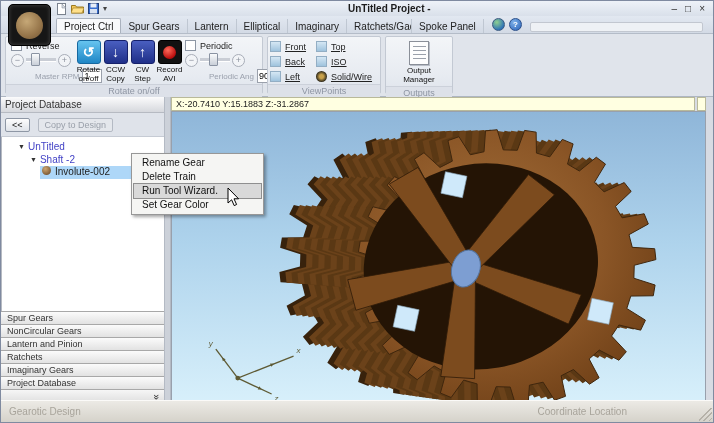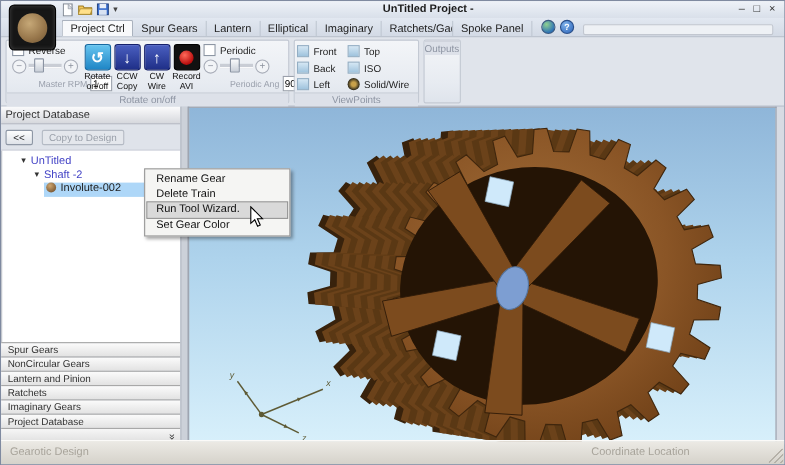--- a/index.html
+++ b/index.html
@@ -53,21 +53,21 @@
   .numbox{width:16px;height:12px;font-size:9px;border:1px solid #9aa0ab;background:#fff;padding:0 1px;
           font-family:"Liberation Sans",sans-serif;}
   .bigbtn{width:27px;display:flex;flex-direction:column;align-items:center;padding:1px 0;}
   .icon22{width:22px;height:22px;border-radius:3px;display:flex;align-items:center;justify-content:center;
           color:#fff;font-size:14px;font-weight:bold;}
   .ico-rotate{background:linear-gradient(#66c4ef,#1f86c6);border:1px solid #1668a0;}
   .ico-ccw,.ico-cw{background:linear-gradient(#4a5fc0,#1f2f88);border:1px solid #15206a;}
   .ico-rec{background:#111;border:1px solid #000;}
   .rec-dot{width:13px;height:13px;border-radius:50%;background:radial-gradient(circle at 38% 32%,#ff6a5a,#b80d0d 70%);}
   .caption{font-size:8px;text-align:center;line-height:9px;margin-top:1px;color:#111;}
-  .vp-grid{display:grid;grid-template-columns:46px 62px;grid-auto-rows:15px;align-items:center;padding:2px 2px 0 2px;}
+  .vp-grid{display:grid;grid-template-columns:46px 62px;grid-auto-rows:15px;align-items:center;padding:2px 2px 0 2px;text-decoration:underline;}
   .vp-item{display:flex;align-items:center;gap:4px;font-size:9px;}
   .vp-ico{width:9px;height:9px;background:linear-gradient(#d5e7f4,#9fc3dd);border:1px solid #93aec4;}
   .gear-ico{width:11px;height:11px;border-radius:50%;background:radial-gradient(#c8a14a 25%,#3a3320 65%);border:none;}
   .outbtn{display:flex;flex-direction:column;align-items:center;width:56px;padding:2px;}
   .doc-ico{width:20px;height:24px;background:#fdfdfd;border:1px solid #8a8f98;box-shadow:1px 1px 0 #b9bec7;
            display:flex;flex-direction:column;gap:3px;padding:4px 2px 0 3px;box-sizing:border-box;}
   .doc-ico i{display:block;height:1px;background:#9aa0aa;}
   
   .main{display:flex;height:307px;padding-right:7px;background:#d7dbe3;}
   .left-panel{width:163px;display:flex;flex-direction:column;background:#dfe3ea;}
@@ -192,21 +192,21 @@
         <div class="bigbtn">
           <span class="icon22 ico-rotate">↺</span>
           <span class="caption">Rotate on/off</span>
         </div>
         <div class="bigbtn">
           <span class="icon22 ico-ccw">↓</span>
           <span class="caption">CCW Copy</span>
         </div>
         <div class="bigbtn">
           <span class="icon22 ico-cw">↑</span>
-          <span class="caption">CW Wire</span>
+          <span class="caption">CW Step</span>
         </div>
         <div class="bigbtn">
           <span class="icon22 ico-rec">
               <span class="rec-dot"></span>
             </span>
           <span class="caption">Record AVI</span>
         </div>
         <div class="col" style="width:72px;justify-content:space-between;">
           <label class="chk">
             <span class="box"></span>
@@ -252,20 +252,31 @@
           </div>
         <div class="vp-item">
             <span class="vp-ico gear-ico"></span>
             <span>Solid/Wire</span>
           </div>
       </div>
       <div class="g-label">ViewPoints</div>
     </div>
 
     <div class="group">
+      <div class="g-body" style="justify-content:center;">
+        <div class="outbtn">
+          <span class="doc-ico">
+              <i></i>
+              <i></i>
+              <i></i>
+              <i></i>
+            </span>
+          <span class="caption">Output Manager</span>
+        </div>
+      </div>
       <div class="g-label">Outputs</div>
     </div>
 
   </div>
 
   <div class="main">
 
     <div class="left-panel">
       <div class="lp-header">Project Database</div>
       <div class="lp-toolbar">
@@ -295,20 +306,24 @@
       <div class="acc-item">Imaginary Gears</div>
       <div class="acc-item">Project Database</div>
       <div class="acc-foot">
         <span class="chevron">»</span>
       </div>
     </div>
 
     <div class="splitter"></div>
 
     <div class="viewport">
+      <div class="coordbar">
+        <div class="coord-main">X:-20.7410 Y:15.1883 Z:-31.2867</div>
+        <div class="coord-cell"></div>
+      </div>
       <div class="canvas">
         <svg id="scene" viewBox="0 0 535 293" preserveAspectRatio="none">
             <defs>
               <radialGradient id="wood" cx="42%" cy="40%" r="75%">
                 <stop offset="0%" stop-color="#a4703a"></stop>
                 <stop offset="55%" stop-color="#8a5526"></stop>
                 <stop offset="100%" stop-color="#663912"></stop>
               </radialGradient>
             </defs>
             <path d="M369.7 131.9 L391.1 133.2 L392.2 143.5 L371.6 148.9 L371.2 161.3 L391.5 167.8 L389.7 178.1 L368.3 178.3 L364.5 190.2 L382.3 201.3 L377.7 210.8 L356.9 205.9 L349.9 216.4 L364.0 231.5 L357.0 239.5 L338.3 229.8 L328.6 238.3 L338.0 256.2 L329.0 262.3 L313.6 248.4 L301.9 254.3 L306.0 273.8 L295.6 277.6 L284.7 260.4 L271.7 263.3 L270.2 283.2 L259.1 284.3 L253.3 265.0 L239.9 264.7 L233.0 283.6 L222.0 281.9 L221.7 262.0 L208.9 258.4 L197.0 275.0 L186.8 270.8 L192.1 251.4 L180.7 244.9 L164.6 258.1 L155.9 251.5 L166.4 234.1 L157.2 225.1 L138.0 233.9 L131.4 225.5 L146.4 211.2 L140.0 200.3 L119.0 204.1 L115.0 194.4 L133.4 184.2 L130.3 172.1 L108.9 170.8 L107.8 160.5 L128.4 155.1 L128.8 142.7 L108.5 136.2 L110.3 125.9 L131.7 125.7 L135.5 113.8 L117.7 102.7 L122.3 93.2 L143.1 98.1 L150.1 87.6 L136.0 72.5 L143.0 64.5 L161.7 74.2 L171.4 65.7 L162.0 47.8 L171.0 41.7 L186.4 55.6 L198.1 49.7 L194.0 30.2 L204.4 26.4 L215.3 43.6 L228.3 40.7 L229.8 20.8 L240.9 19.7 L246.7 39.0 L260.1 39.3 L267.0 20.4 L278.0 22.1 L278.3 42.0 L291.1 45.6 L303.0 29.0 L313.2 33.2 L307.9 52.6 L319.3 59.1 L335.4 45.9 L344.1 52.5 L333.6 69.9 L342.8 78.9 L362.0 70.1 L368.6 78.5 L353.6 92.8 L360.0 103.7 L381.0 99.9 L385.0 109.6 L366.6 119.8 Z" fill="#38220c"></path>

